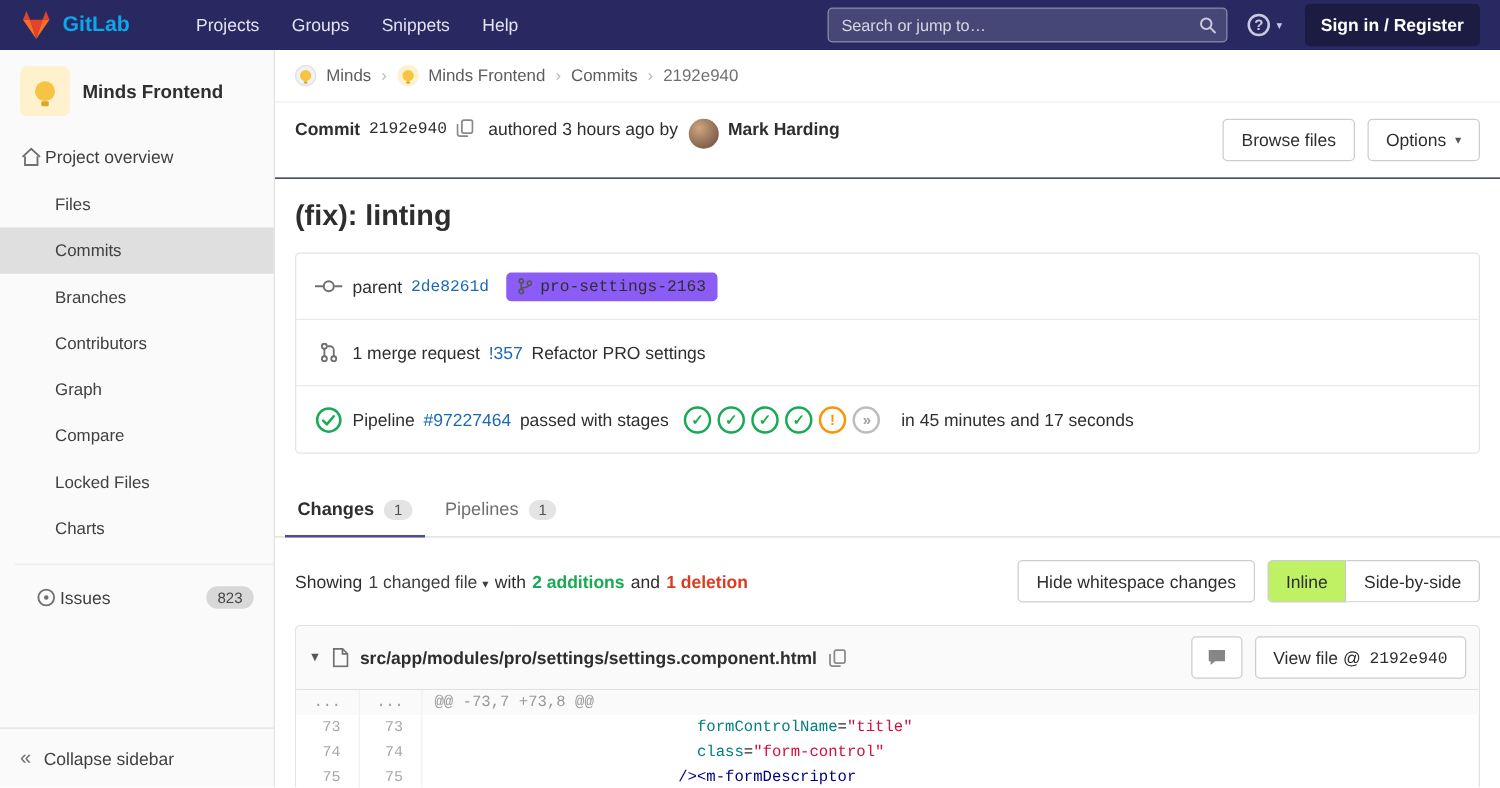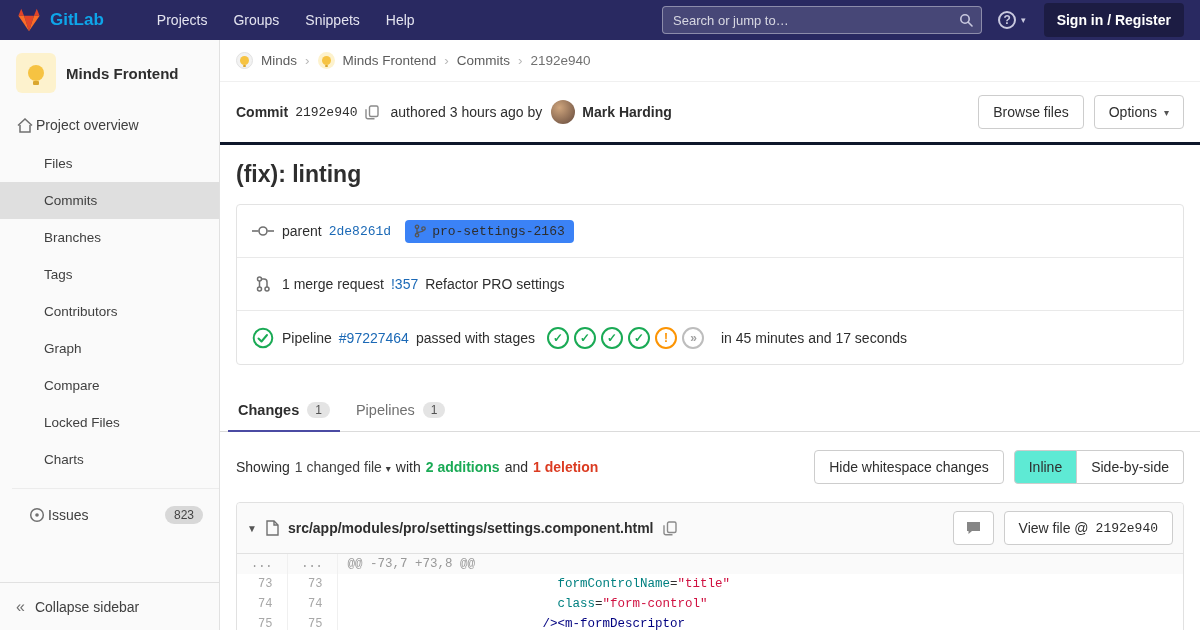--- a/index.html
+++ b/index.html
@@ -63,45 +63,45 @@
   .main { position:absolute; top:40px; left:220px; right:0; bottom:0; background:#fff; overflow:hidden; }
   .breadcrumb { display:flex; align-items:center; gap:8px; padding:12px 16px;
       border-bottom:1px solid #f0f0f0; font-size:13.5px; color:#707070; }
   .breadcrumb a { color:#5c5c5c; cursor:pointer; }
   .bc-avatar { width:17px; height:17px; border-radius:50%; display:inline-flex; align-items:center;
       justify-content:center; }
   .bc-avatar.group { background:#f2f2f2; border:1px solid #e2e2e2; }
   .bc-avatar.project { background:#fdf2cd; }
   .bc-sep { color:#b8b8b8; }
 
-  .commit-header { display:flex; align-items:center; padding:13px 16px; border-bottom:3px solid #0f172a; }
+  .commit-header { display:flex; align-items:flex-start; padding:13px 16px; border-bottom:1px solid #0f172a; }
   .c-label { font-weight:bold; margin-right:7px; }
   .mono { font-family:"Liberation Mono", "DejaVu Sans Mono", monospace; }
   .c-sha { font-size:13px; margin-right:7px; }
   .icon-btn { display:inline-flex; cursor:pointer; line-height:0; margin-right:12px; }
   .authored { margin-right:9px; }
   .avatar-24 { width:24px; height:24px; border-radius:50%; flex:none;
       background: radial-gradient(circle at 35% 32%, #cfa57d, #7a5c49 78%); margin-right:7px; cursor:pointer; }
   .author-name { font-weight:bold; color:#2e2e2e; cursor:pointer; }
   .header-actions { margin-left:auto; display:flex; gap:10px; }
   .btn { height:34px; padding:0 14px; background:#fff; border:1px solid #cdcdcd; border-radius:4px;
       font-size:14px; color:#2e2e2e; font-family:inherit; cursor:pointer;
       display:inline-flex; align-items:center; gap:7px; }
   .btn .caret { font-size:10px; color:#555; }
-  .btn.seg-active { background:#5eead4; }
+  .btn.seg-active { background:#bef264; }
 
   .commit-title { font-size:23px; font-weight:bold; margin:16px; }
 
   .meta-box { margin:0 16px; border:1px solid #e3e3e3; border-radius:4px; }
   .meta-row { display:flex; align-items:center; gap:7px; padding:0 14px; height:53px;
       border-bottom:1px solid #e9e9e9; }
   .meta-row:last-child { border-bottom:none; }
   .meta-icon { color:#707070; width:24px; display:flex; justify-content:center; line-height:0; }
   a.link { color:#1b69b6; cursor:pointer; }
-  .branch-chip { display:inline-flex; align-items:center; gap:6px; background:#3b82f6;
+  .branch-chip { display:inline-flex; align-items:center; gap:6px; background:#8b5cf6;
       border-radius:4px; padding:4px 9px; font-size:13px; color:#2e2e2e; margin-left:7px; cursor:pointer; }
   .mini-graph { display:inline-flex; align-items:center; margin:0 5px; }
   .stage { width:22px; height:22px; border-radius:50%; border:2px solid; background:#fff;
       display:inline-flex; align-items:center; justify-content:center; font-size:12px;
       font-weight:bold; margin-right:5px; cursor:pointer; }
   .stage.passed { color:#1aaa55; border-color:#1aaa55; }
   .stage.warning { color:#fc9403; border-color:#fc9403; }
   .stage.skipped { color:#a0a0a0; border-color:#bdbdbd; letter-spacing:-1px; }
 
   .tabs { display:flex; gap:6px; padding:0 8px; margin-top:26px; border-bottom:1px solid #dbdbdb; }
@@ -194,21 +194,20 @@
           <path d="M1 7.5 8 1l7 6.5" fill="none" stroke="#707070" stroke-width="1.5"></path>
           <path d="M3 7v7h10V7" fill="none" stroke="#707070" stroke-width="1.5"></path>
         </svg>
       </span>
       <span>Project overview</span>
     </div>
     <div>
       <div class="submenu-item">Files</div>
       <div class="submenu-item active">Commits</div>
       <div class="submenu-item">Branches</div>
-      <div class="submenu-item">Tags</div>
       <div class="submenu-item">Contributors</div>
       <div class="submenu-item">Graph</div>
       <div class="submenu-item">Compare</div>
       <div class="submenu-item">Locked Files</div>
       <div class="submenu-item">Charts</div>
     </div>
     <div class="section-gap">
       <div class="s-item">
         <span class="s-icon">
           <svg width="16" height="16" viewBox="0 0 16 16">

